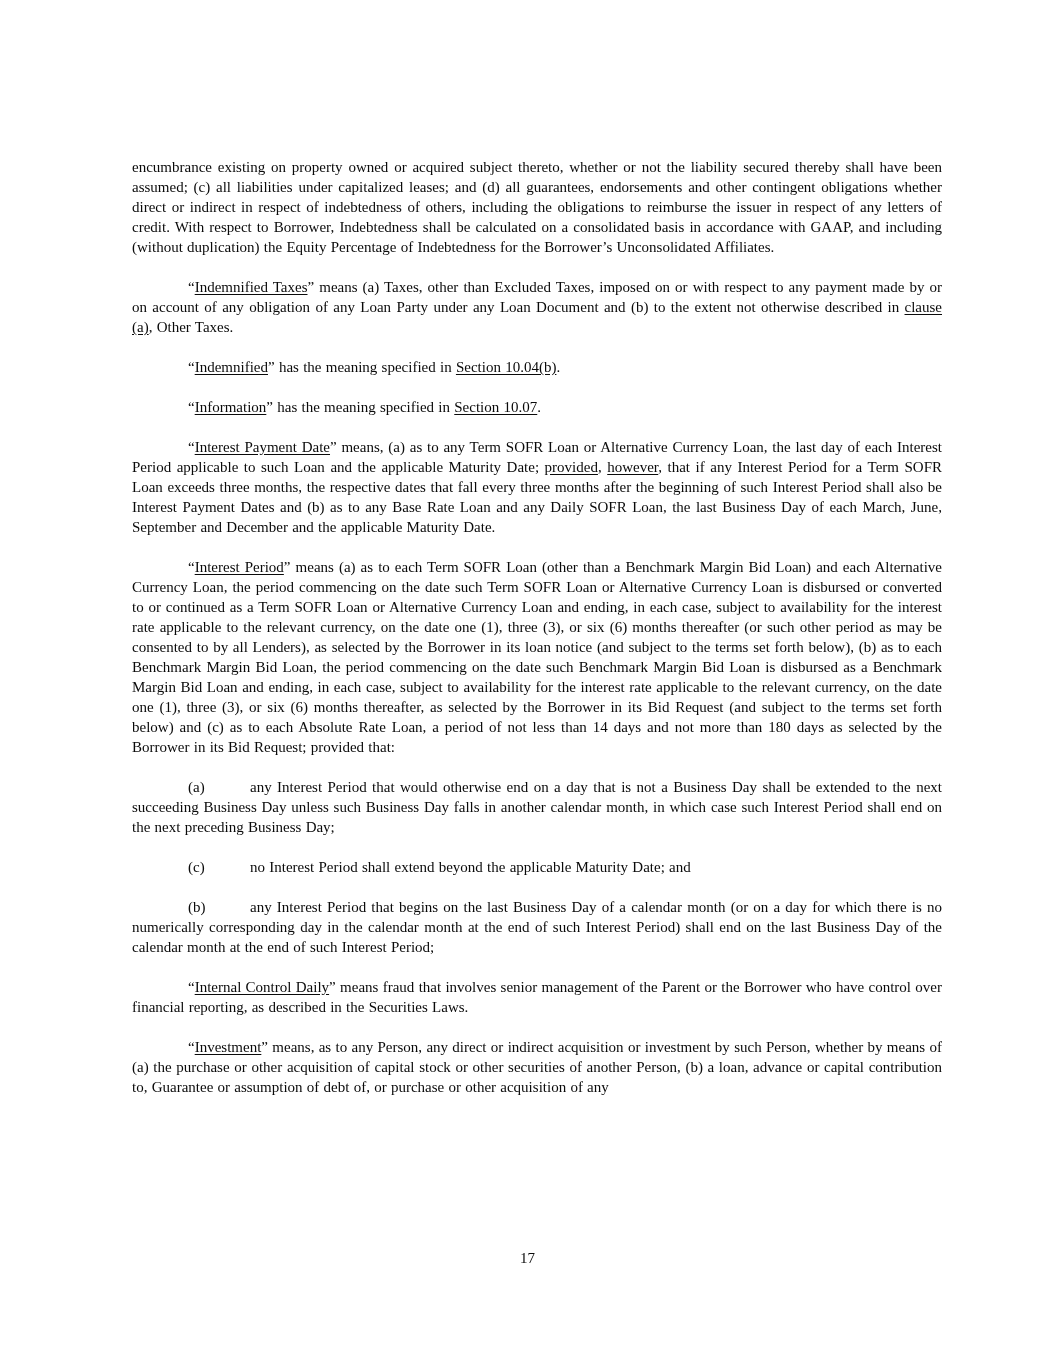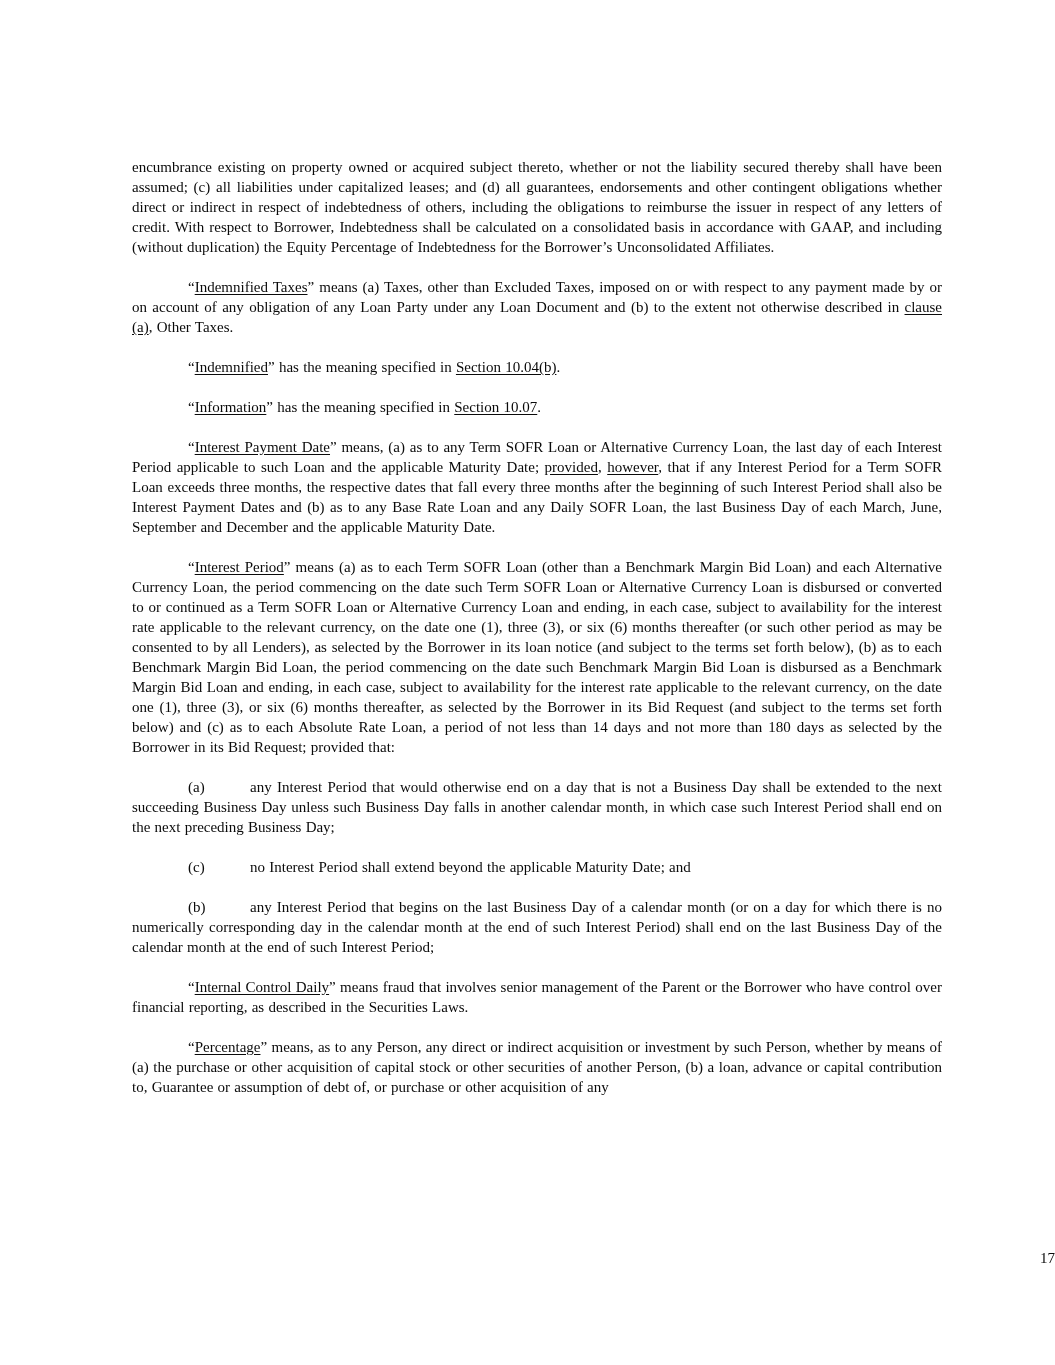--- a/index.html
+++ b/index.html
@@ -37,36 +37,36 @@
     display: inline-block;
     width: 62px;
     text-indent: 0;
   }
   .u { text-decoration: underline; text-underline-offset: 2px; }
   .pageno {
     position: absolute;
     top: 1248px;
     left: 0;
     width: 100%;
-    text-align: right;
+    text-align: center;
     font-size: 15px;
     line-height: 20px;
   }
 </style>
 </head>
 <body>
 
 <div class="page">
   <div class="content">
       <p class="para continuation">encumbrance existing on property owned or acquired subject thereto, whether or not the liability secured thereby shall have been assumed; (c) all liabilities under capitalized leases; and (d) all guarantees, endorsements and other contingent obligations whether direct or indirect in respect of indebtedness of others, including the obligations to reimburse the issuer in respect of any letters of credit. With respect to Borrower, Indebtedness shall be calculated on a consolidated basis in accordance with GAAP, and including (without duplication) the Equity Percentage of Indebtedness for the Borrower’s Unconsolidated Affiliates.</p>
       <p class="para definition">“<span class="u">Indemnified Taxes</span>” means (a) Taxes, other than Excluded Taxes, imposed on or with respect to any payment made by or on account of any obligation of any Loan Party under any Loan Document and (b) to the extent not otherwise described in <span class="u">clause (a)</span>, Other Taxes.</p>
       <p class="para definition">“<span class="u">Indemnified</span>” has the meaning specified in <span class="u">Section 10.04(b)</span>.</p>
       <p class="para definition">“<span class="u">Information</span>” has the meaning specified in <span class="u">Section 10.07</span>.</p>
       <p class="para definition">“<span class="u">Interest Payment Date</span>” means, (a) as to any Term SOFR Loan or Alternative Currency Loan, the last day of each Interest Period applicable to such Loan and the applicable Maturity Date; <span class="u">provided</span>, <span class="u">however</span>, that if any Interest Period for a Term SOFR Loan exceeds three months, the respective dates that fall every three months after the beginning of such Interest Period shall also be Interest Payment Dates and (b) as to any Base Rate Loan and any Daily SOFR Loan, the last Business Day of each March, June, September and December and the applicable Maturity Date.</p>
       <p class="para definition">“<span class="u">Interest Period</span>” means (a) as to each Term SOFR Loan (other than a Benchmark Margin Bid Loan) and each Alternative Currency Loan, the period commencing on the date such Term SOFR Loan or Alternative Currency Loan is disbursed or converted to or continued as a Term SOFR Loan or Alternative Currency Loan and ending, in each case, subject to availability for the interest rate applicable to the relevant currency, on the date one (1), three (3), or six (6) months thereafter (or such other period as may be consented to by all Lenders), as selected by the Borrower in its loan notice (and subject to the terms set forth below), (b) as to each Benchmark Margin Bid Loan, the period commencing on the date such Benchmark Margin Bid Loan is disbursed as a Benchmark Margin Bid Loan and ending, in each case, subject to availability for the interest rate applicable to the relevant currency, on the date one (1), three (3), or six (6) months thereafter, as selected by the Borrower in its Bid Request (and subject to the terms set forth below) and (c) as to each Absolute Rate Loan, a period of not less than 14 days and not more than 180 days as selected by the Borrower in its Bid Request; provided that:</p>
       <p class="para list-item"><span class="item-label">(a)</span>any Interest Period that would otherwise end on a day that is not a Business Day shall be extended to the next succeeding Business Day unless such Business Day falls in another calendar month, in which case such Interest Period shall end on the next preceding Business Day;</p>
       <p class="para list-item"><span class="item-label">(c)</span>no Interest Period shall extend beyond the applicable Maturity Date; and</p>
       <p class="para list-item"><span class="item-label">(b)</span>any Interest Period that begins on the last Business Day of a calendar month (or on a day for which there is no numerically corresponding day in the calendar month at the end of such Interest Period) shall end on the last Business Day of the calendar month at the end of such Interest Period;</p>
       <p class="para definition">“<span class="u">Internal Control Daily</span>” means fraud that involves senior management of the Parent or the Borrower who have control over financial reporting, as described in the Securities Laws.</p>
-      <p class="para definition">“<span class="u">Percentage</span>” means, as to any Person, any direct or indirect acquisition or investment by such Person, whether by means of (a) the purchase or other acquisition of capital stock or other securities of another Person, (b) a loan, advance or capital contribution to, Guarantee or assumption of debt of, or purchase or other acquisition of any</p>
+      <p class="para definition">“<span class="u">Investment</span>” means, as to any Person, any direct or indirect acquisition or investment by such Person, whether by means of (a) the purchase or other acquisition of capital stock or other securities of another Person, (b) a loan, advance or capital contribution to, Guarantee or assumption of debt of, or purchase or other acquisition of any</p>
     </div>
   <div class="pageno">17</div>
 </div>
 
 </body></html>

